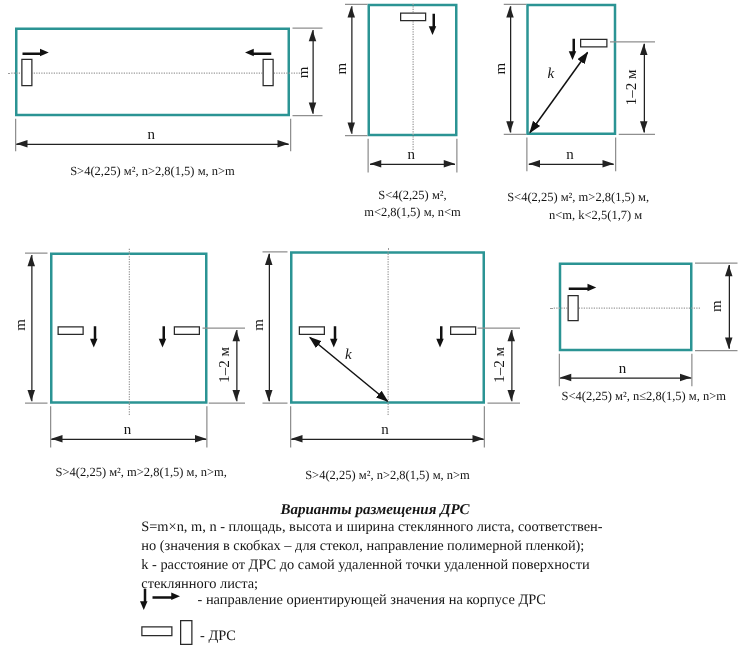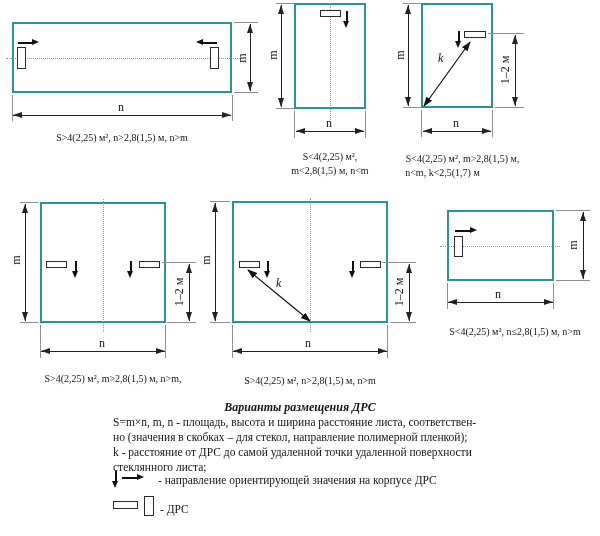--- a/index.html
+++ b/index.html
@@ -122,21 +122,21 @@
     <div class="lbl klbl" style="left:438px;top:51px">k</div>
     <div class="ext-h" style="left:488px;top:33px;width:36px"></div>
     <div class="ext-h" style="left:495px;top:107px;width:29px"></div>
     <div class="dim-v" style="left:515px;top:35px;height:71px"></div>
     <div class="lbl rot" style="left:483px;top:63px">1–2 м</div>
     <div class="ext-v" style="left:421px;top:110px;height:27px"></div>
     <div class="ext-v" style="left:492px;top:110px;height:27px"></div>
     <div class="dim-h" style="left:423px;top:131px;width:68px"></div>
     <div class="lbl" style="left:453px;top:116px">n</div>
     <div class="cap" style="left:390px;top:152px;width:145px">S&lt;4(2,25) м², m&gt;2,8(1,5) м,</div>
-    <div class="cap" style="left:370px;top:166px;width:145px">n&lt;m, k&lt;2,5(1,7) м</div>
+    <div class="cap" style="left:404px;top:166px;width:145px">n&lt;m, k&lt;2,5(1,7) м</div>
   </div>
 
   <div class="grp">
     <div class="glass" style="left:40px;top:202px;width:126px;height:121px"></div>
     <div class="dot-v" style="left:103px;top:199px;height:133px"></div>
     <div class="drs" style="left:46px;top:261px;width:21px;height:7px"></div>
     <div class="arr-d" style="left:75px;top:261px;height:11px"></div>
     <div class="drs" style="left:139px;top:261px;width:21px;height:7px"></div>
     <div class="arr-d" style="left:130px;top:261px;height:11px"></div>
     <div class="ext-h" style="left:20px;top:202px;width:18px"></div>
@@ -194,27 +194,27 @@
     <div class="drs" style="left:454px;top:236px;width:9px;height:21px"></div>
     <div class="arr-r" style="left:455px;top:230px;width:16px"></div>
     <div class="ext-h" style="left:556px;top:210px;width:34px"></div>
     <div class="ext-h" style="left:556px;top:280px;width:34px"></div>
     <div class="dim-v" style="left:583px;top:212px;height:67px"></div>
     <div class="lbl rot" style="left:551px;top:238px">m</div>
     <div class="ext-v" style="left:447px;top:283px;height:26px"></div>
     <div class="ext-v" style="left:553px;top:283px;height:26px"></div>
     <div class="dim-h" style="left:448px;top:302px;width:105px"></div>
     <div class="lbl" style="left:495px;top:287px">n</div>
-    <div class="cap" style="left:435px;top:325px;width:160px">S&lt;4(2,25) м², n≤2,8(1,5) м, n&gt;m</div>
+    <div class="cap" style="left:435px;top:311px;width:160px">S&lt;4(2,25) м², n≤2,8(1,5) м, n&gt;m</div>
   </div>
 
   <div class="title" style="left:110px;top:400px;width:380px">Варианты размещения ДРС</div>
 
   <div class="notes" style="left:113px;top:415px;width:400px">
-    <div>S=m×n, m, n - площадь, высота и ширина расстояние листа, соответствен-</div>
+    <div>S=m×n, m, n - площадь, высота и ширина стеклянного листа, соответствен-</div>
     <div>но (значения в скобках – для стекол, направление полимерной пленкой);</div>
     <div>k - расстояние от ДРС до самой удаленной точки удаленной поверхности</div>
     <div>стеклянного листа;</div>
   </div>
 
   <div class="grp">
     <div class="arr-d" style="left:115px;top:471px;height:11px"></div>
     <div class="arr-r" style="left:122px;top:477px;width:16px"></div>
     <div class="legend-text" style="left:158px;top:474px">- направление ориентирующей значения на корпусе ДРС</div>
     <div class="drs" style="left:113px;top:501px;width:25px;height:8px"></div>

